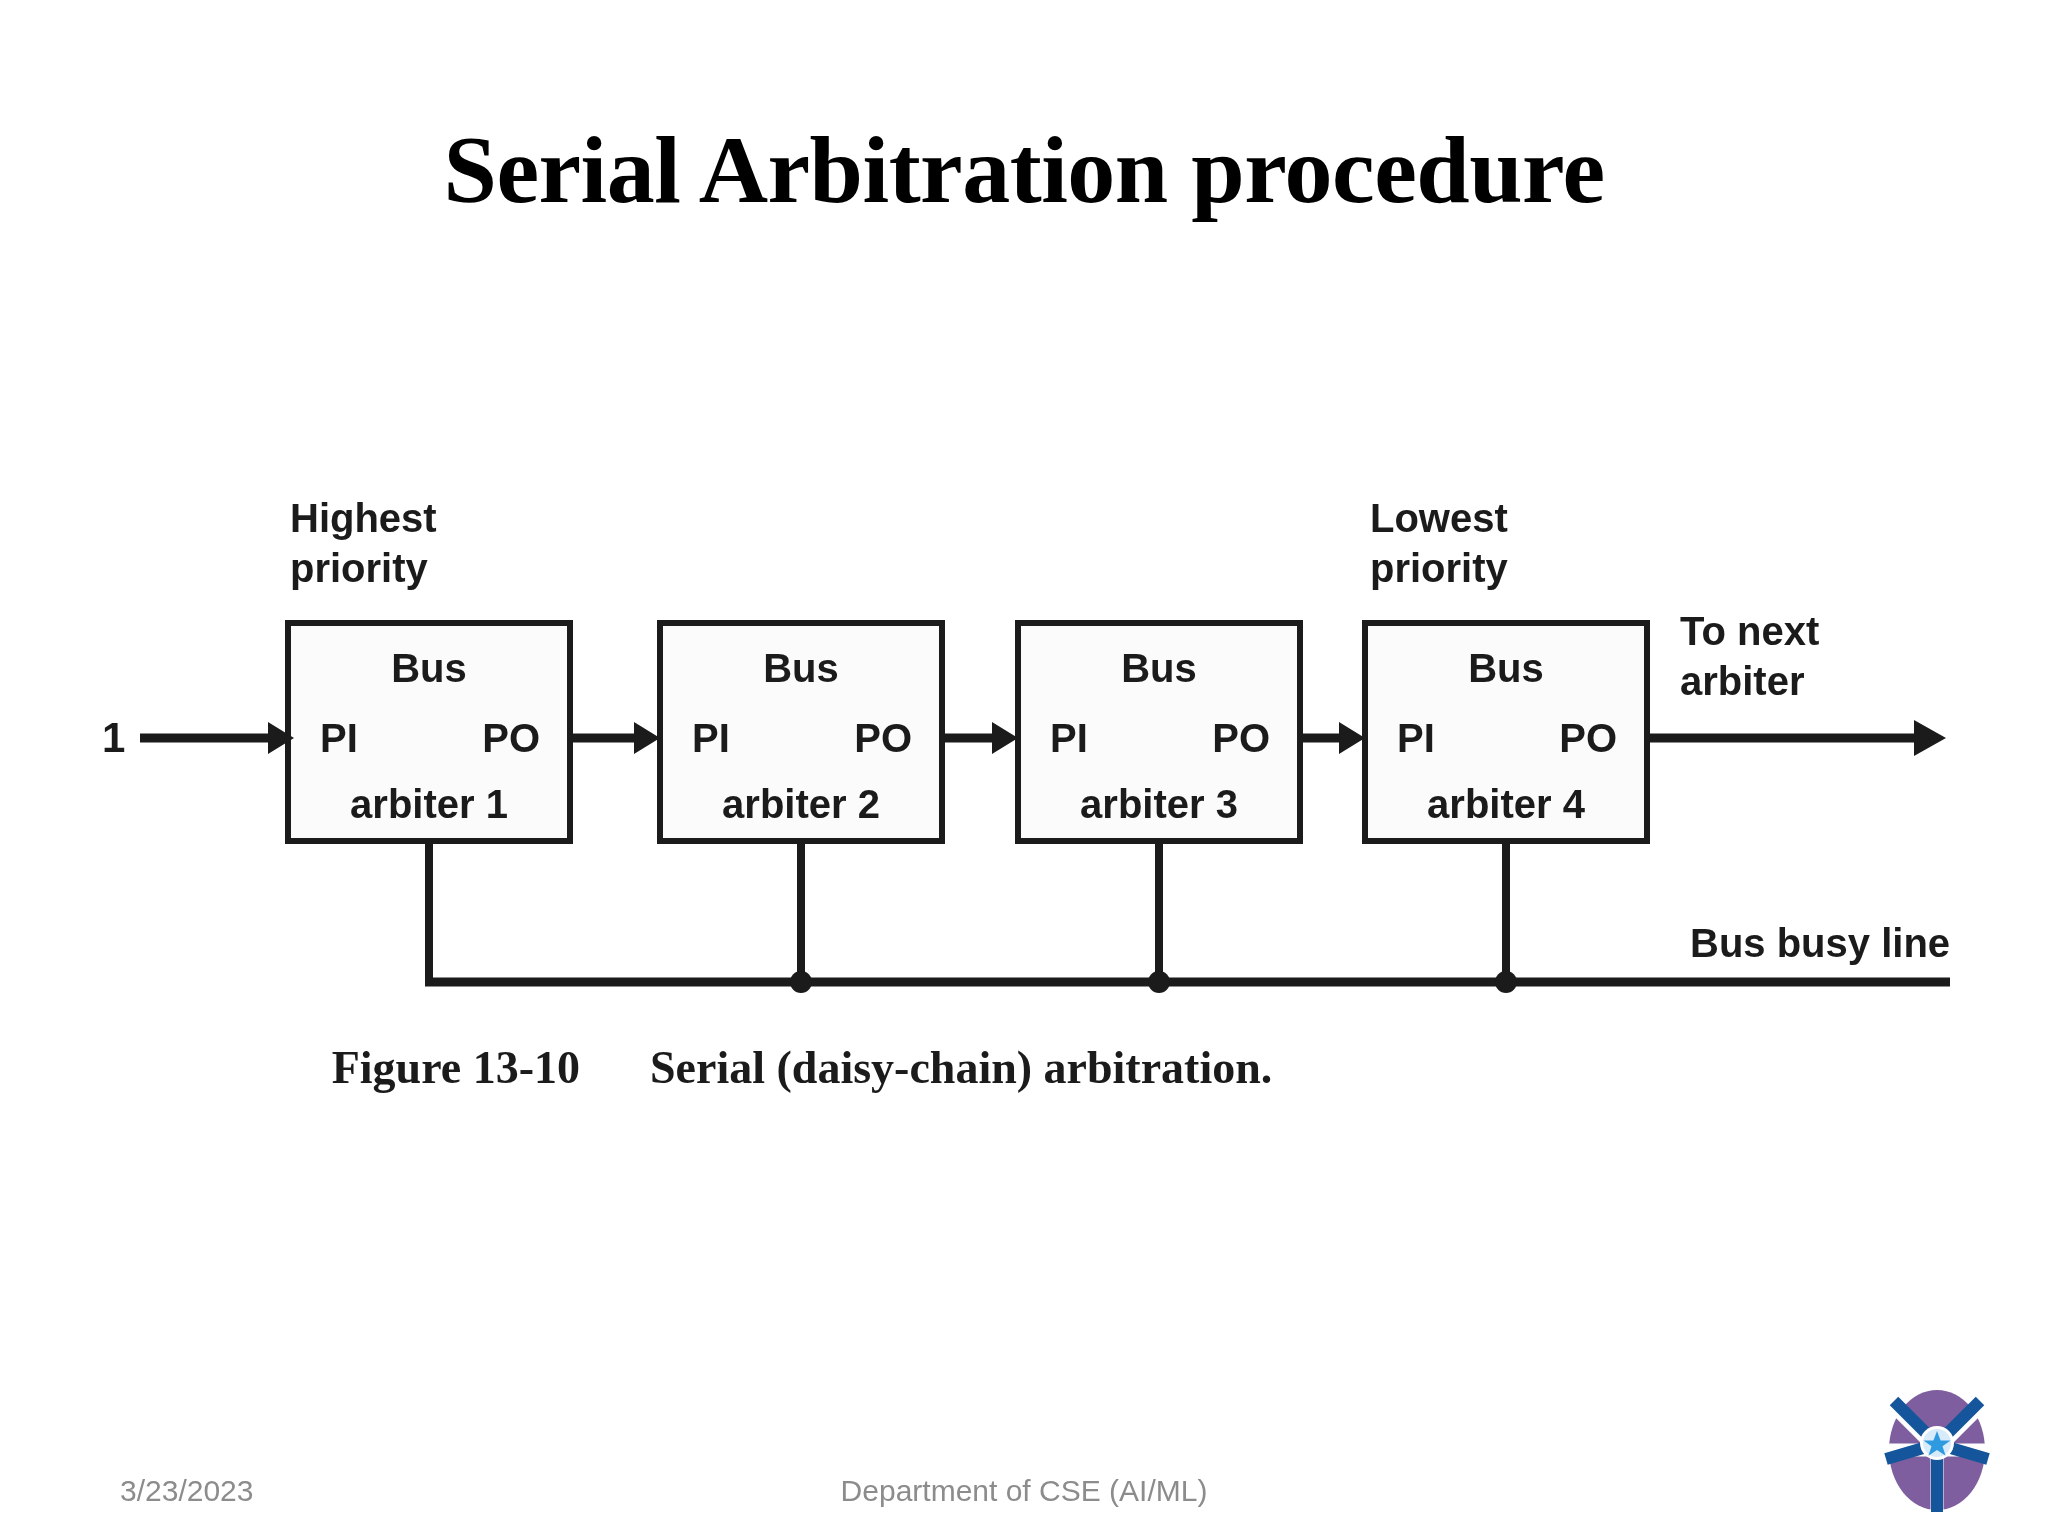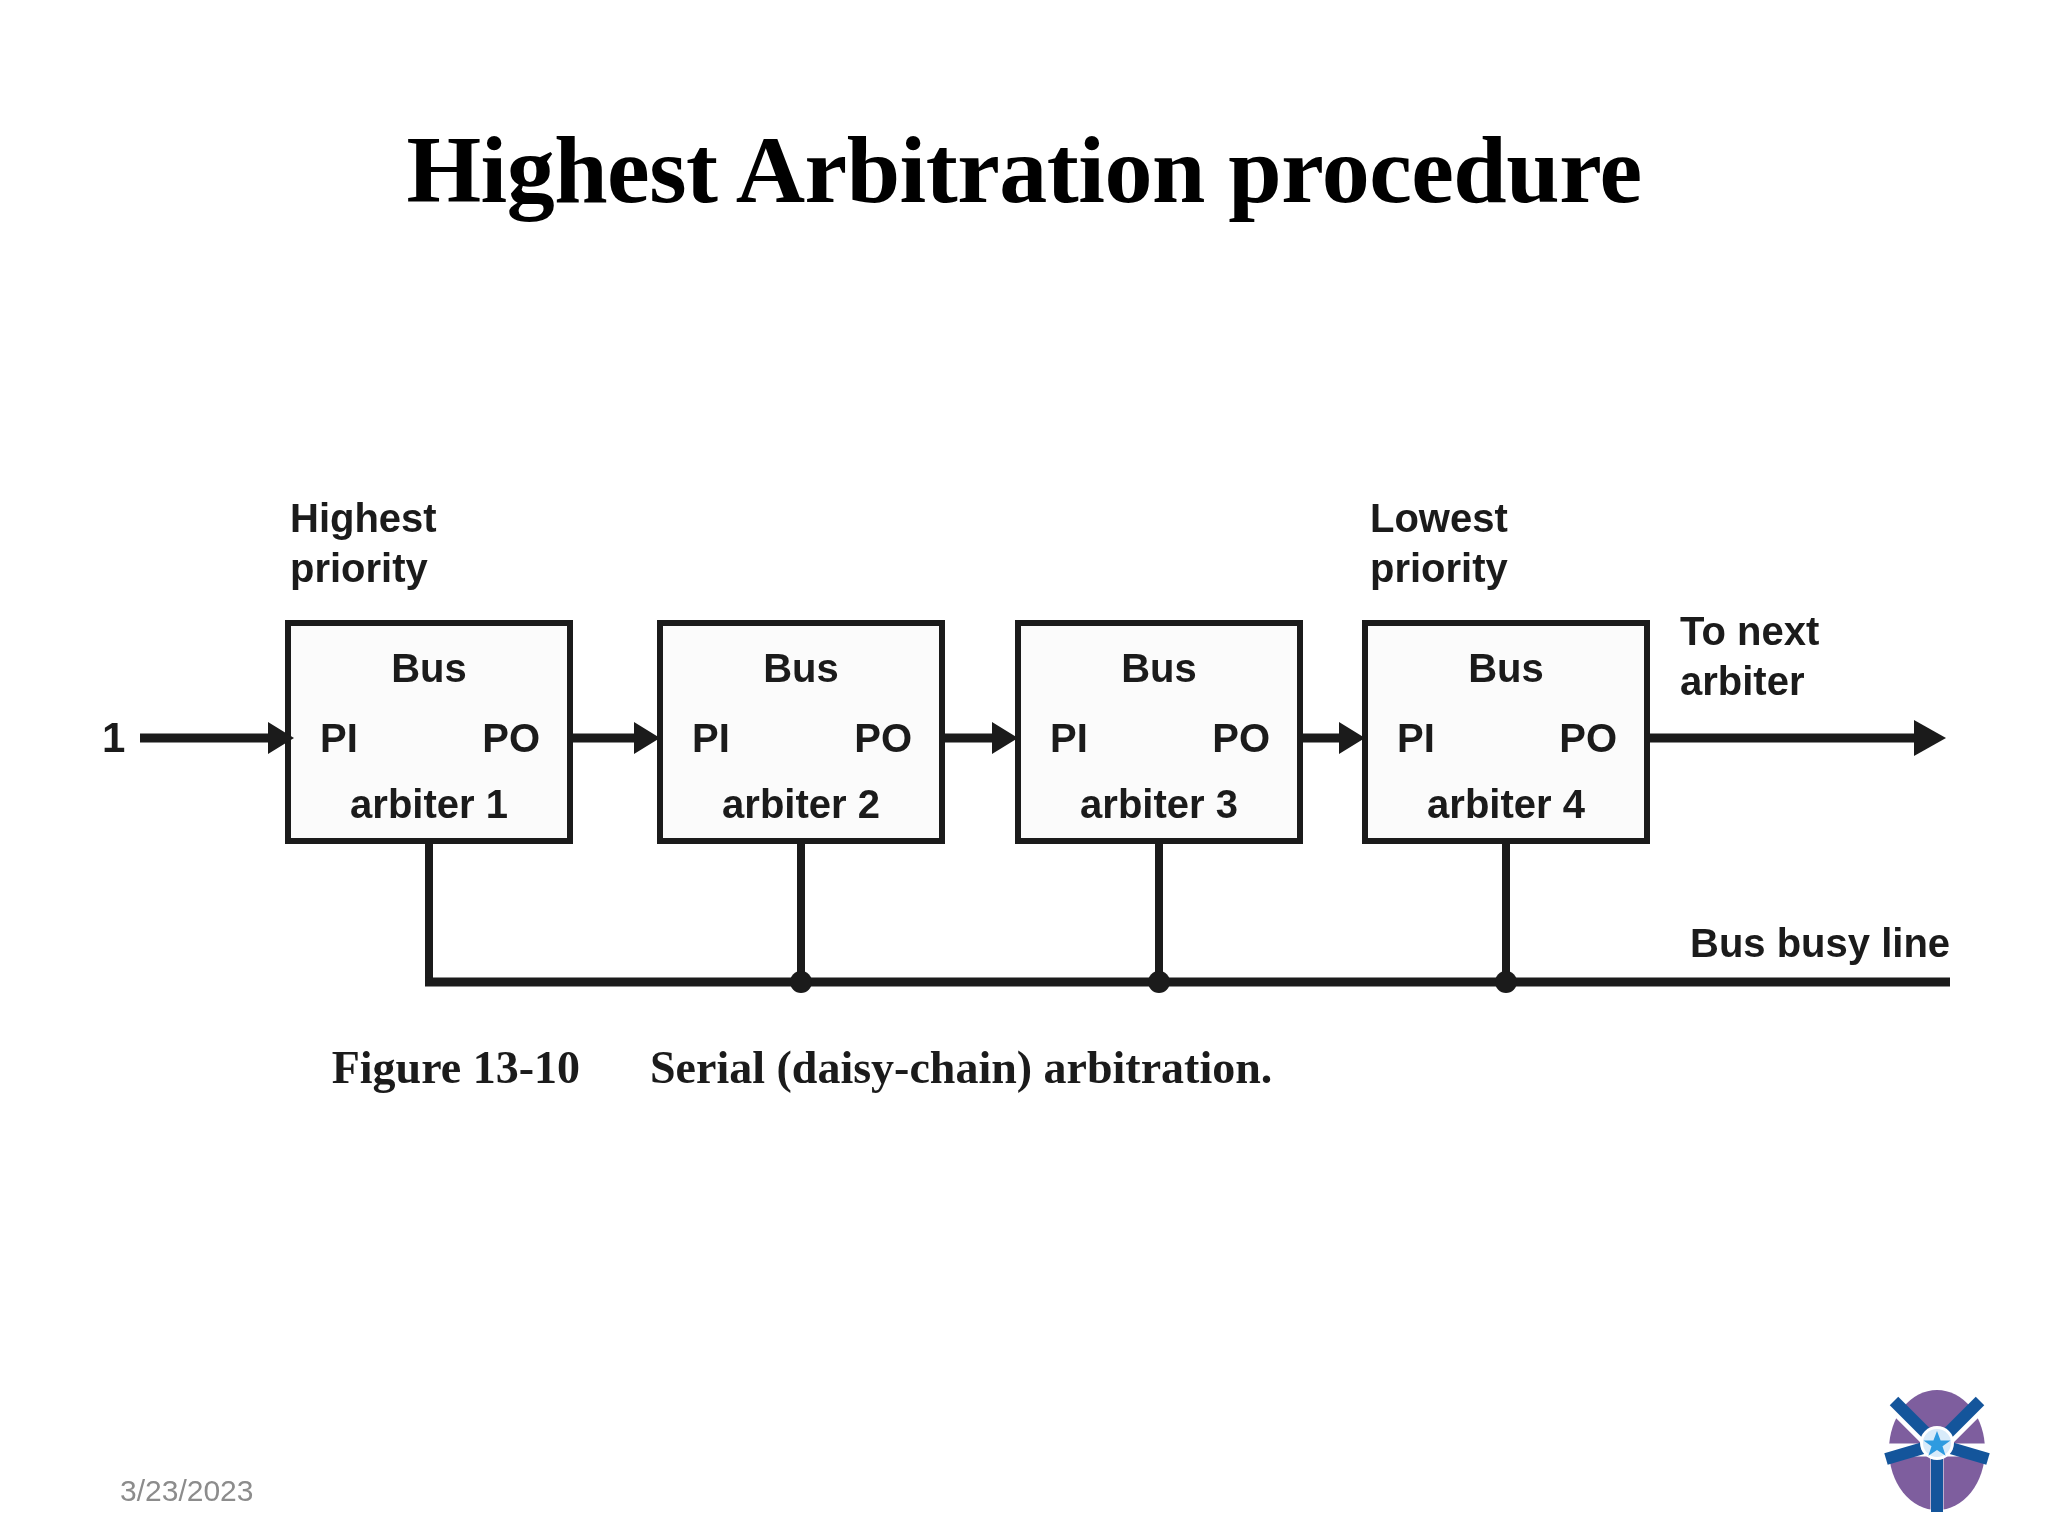--- a/index.html
+++ b/index.html
@@ -76,21 +76,21 @@
     width: 118px;
     height: 128px;
   }
   #logo svg { display:block; width:100%; height:100%; }
 </style>
 </head>
 <body>
 
 <div id="slide">
 
-  <div id="slide-title">Highest Arbitration procedure</div>
+  <div id="slide-title">Serial Arbitration procedure</div>
 
   <div id="figure">
     <svg viewBox="0 0 1900 680" preserveAspectRatio="xMidYMid meet">
 
       <g>
         <rect x="208" y="153" width="282" height="218" fill="#fbfbfb" stroke="#1b1b1b" stroke-width="6"></rect>
         <text class="fig-txt" x="349" y="212" font-size="40" text-anchor="middle">Bus</text>
         <text class="fig-txt" x="240" y="282" font-size="40" text-anchor="start">PI</text>
         <text class="fig-txt" x="460" y="282" font-size="40" text-anchor="end">PO</text>
         <text class="fig-txt" x="349" y="348" font-size="40" text-anchor="middle">arbiter 1</text>
@@ -172,20 +172,21 @@
 
       <text class="fig-txt" x="1610" y="487" font-size="40" text-anchor="start">Bus busy line</text>
 
       <text class="fig-txt-cap" x="500" y="613" font-size="46" text-anchor="end">Figure 13-10</text>
       <text class="fig-txt-cap" x="570" y="613" font-size="46" text-anchor="start">Serial (daisy-chain) arbitration.</text>
     </svg>
   </div>
 
   <div class="footer-txt" id="footer-date">3/23/2023</div>
 
+  <div class="footer-txt" id="footer-dept">Department of CSE (AI/ML)</div>
 
   <div class="footer-txt" id="footer-page">24</div>
 
   <div id="logo">
     <svg viewBox="0 0 118 128">
 
       <ellipse cx="59" cy="64" rx="48" ry="60" fill="#7E5E9E"></ellipse>
 
       <g stroke="#ffffff" stroke-width="13" stroke-linecap="butt" fill="none">
         <line x1="59" y1="64" x2="59" y2="128"></line>

